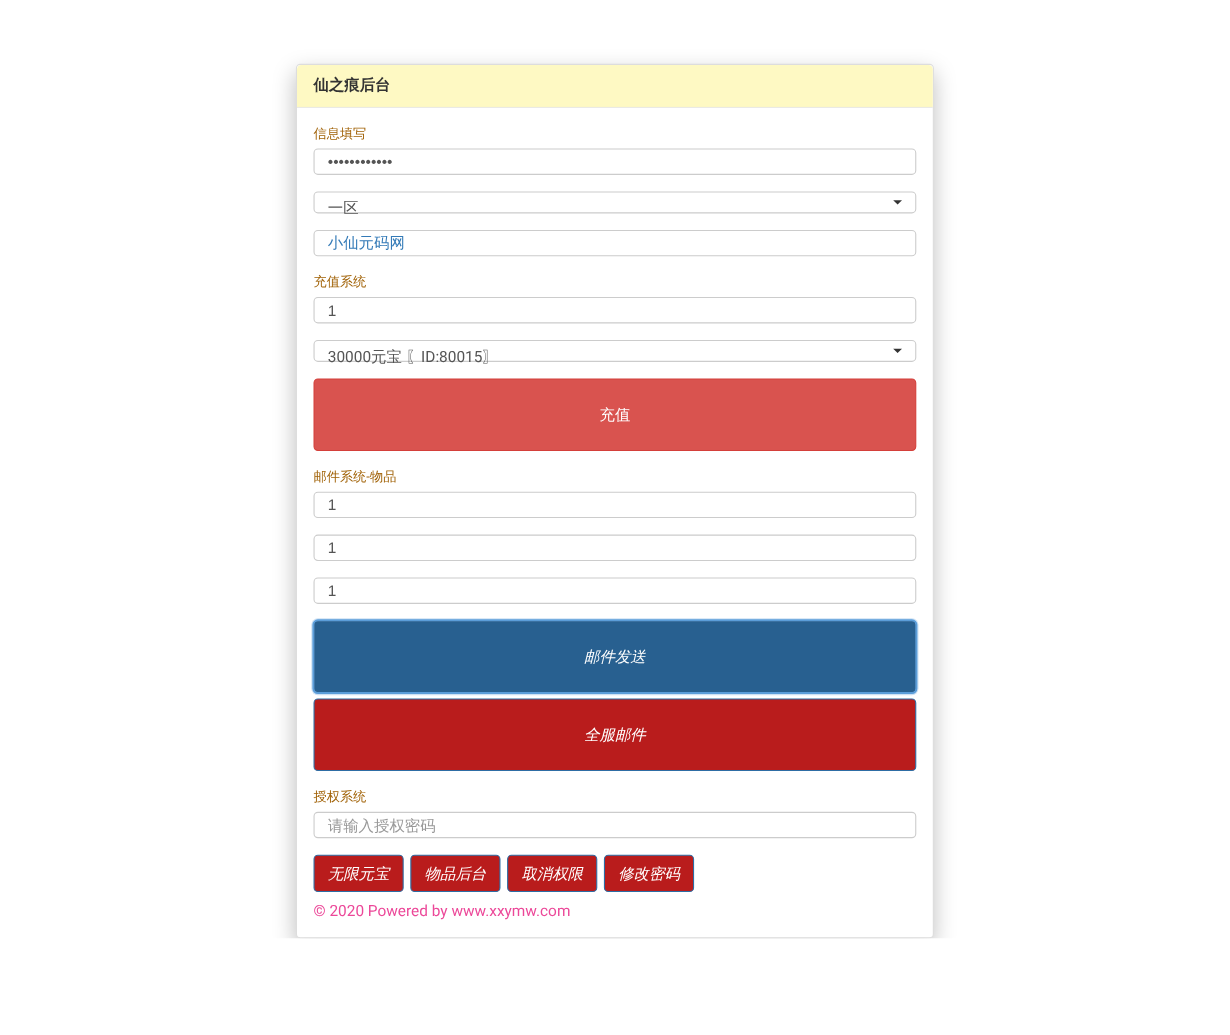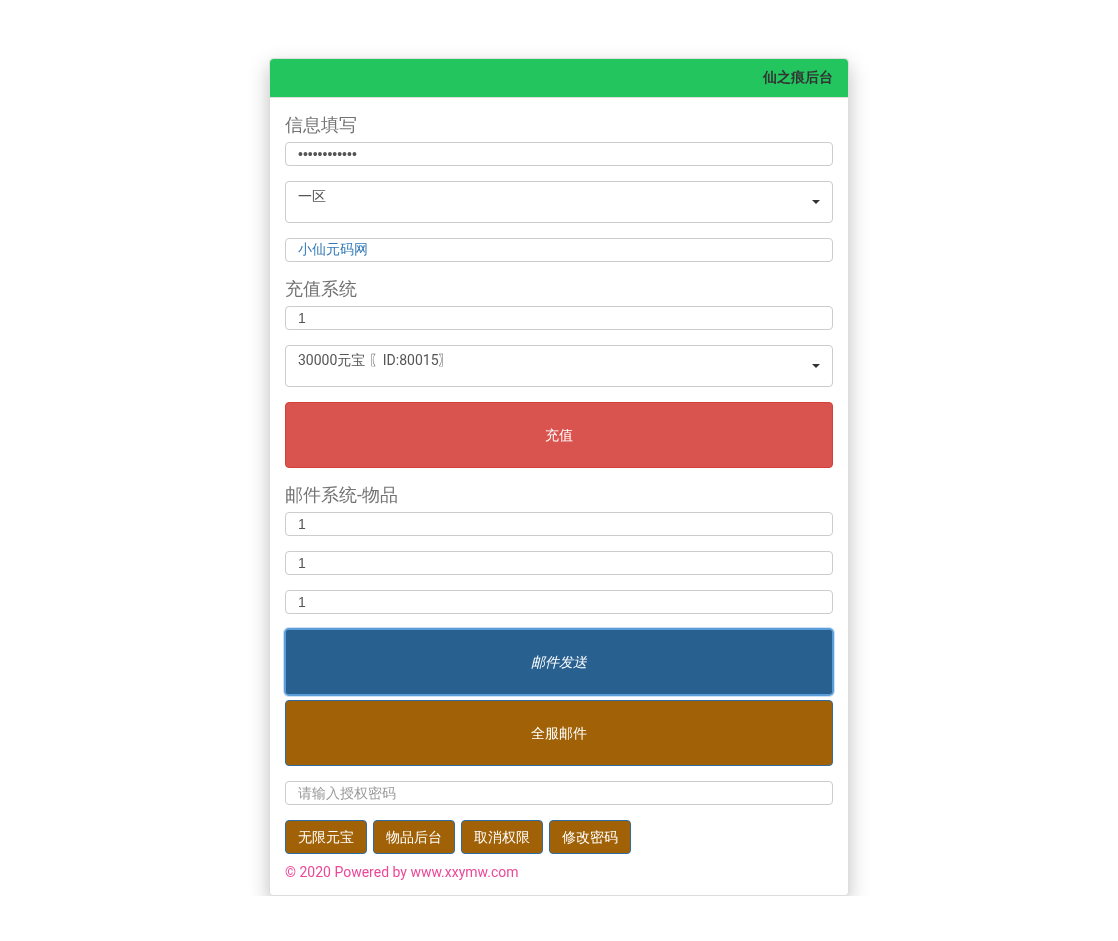--- a/index.html
+++ b/index.html
@@ -11,61 +11,60 @@
       padding-top: 58px;
     }
     .panel {
       width: 580px;
       background: #ffffff;
       border: 1px solid #dddddd;
       border-radius: 4px;
       box-shadow: 0 8px 20px rgba(0,0,0,0.25);
     }
     .panel-heading {
-      background: #22c55e;
+      background: #fef9c3;
       border-bottom: 1px solid #dddddd;
       padding: 10px 15px;
       font-weight: bold;
       font-size: 14px;
       color: #333;
       border-top-left-radius: 4px;
       border-top-right-radius: 4px;
-      text-align: right;
     }
     .panel-body {
       padding: 15px;
     }
     .form-group {
       margin-bottom: 15px;
     }
     .form-group label {
       display: block;
       margin-bottom: 5px;
-      font-size: 18px;
-      color: #737373;
+      font-size: 12px;
+      color: #a16207;
       font-weight: normal;
     }
     .form-control {
       display: block;
       width: 100%;
       height: 24px;
       padding: 6px 12px;
       font-size: 14px;
       line-height: 1.42857143;
       color: #555;
       background-color: #fff;
       border: 1px solid #ccc;
       border-radius: 4px;
     }
     .form-control::placeholder { color: #999; }
     .select-wrap {
       position: relative;
       display: block;
       width: 100%;
-      height: 42px;
+      height: 20px;
       padding: 6px 12px;
       font-size: 14px;
       color: #555;
       background-color: #fff;
       border: 1px solid #ccc;
       border-radius: 4px;
       cursor: pointer;
     }
     .select-wrap .caret {
       position: absolute;
@@ -86,21 +85,21 @@
       line-height: 1.42857143;
       text-align: center;
       white-space: nowrap;
       vertical-align: middle;
       cursor: pointer;
       border: 1px solid transparent;
       border-radius: 4px;
       color: #fff;
     }
     .btn-danger { background-color: #d9534f; border-color: #d43f3a; }
-    .btn-primary { background-color: #a16207; border-color: #2e6da4; }
+    .btn-primary { background-color: #b91c1c; border-color: #2e6da4; font-style: italic; }
     .btn-primary-dark { background-color: #286090; border-color: #204d74; }
     .btn-block {
       display: block;
       width: 100%;
     }
     .btn-focused {
       outline: 2px solid #5b9dd9;
       outline-offset: -1px;
       box-shadow: 0 0 0 2px rgba(91,157,217,0.3);
       border-color: #122b40;
@@ -170,20 +169,21 @@
       <input type="text" class="form-control" value="1" style="">
     </div>
 
     <button class="btn btn-primary-dark btn-block btn-focused mb5">邮件发送</button>
 
     <div class="form-group">
       <button class="btn btn-primary btn-block">全服邮件</button>
     </div>
 
     <div class="form-group">
+      <label>授权系统</label>
       <input type="text" class="form-control" placeholder="请输入授权密码" style="">
     </div>
 
     <div class="btn-row">
       <button class="btn btn-primary">无限元宝</button>
       <button class="btn btn-primary">物品后台</button>
       <button class="btn btn-primary">取消权限</button>
       <button class="btn btn-primary">修改密码</button>
     </div>
 

